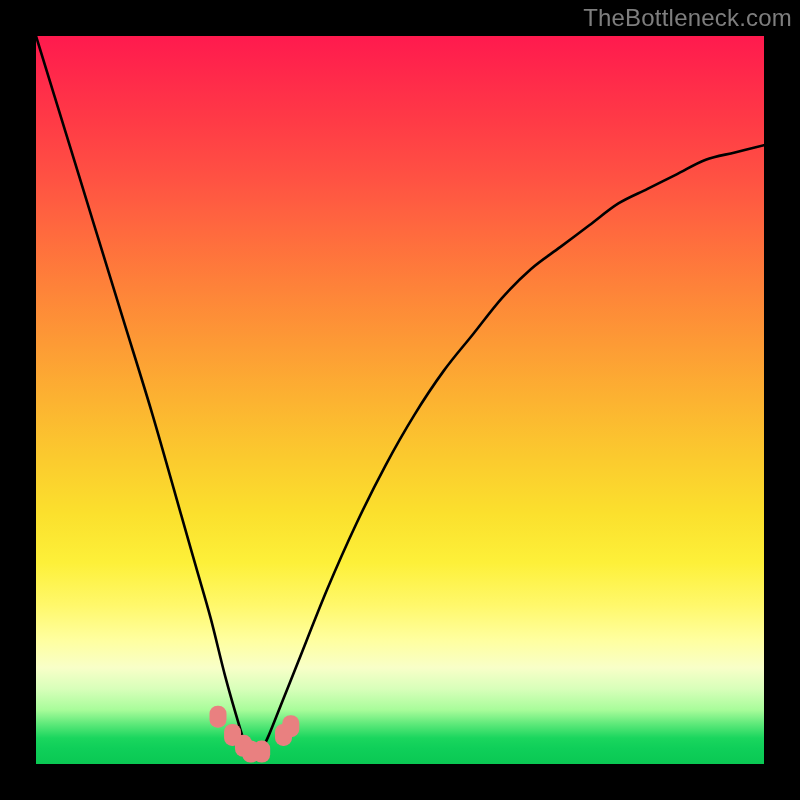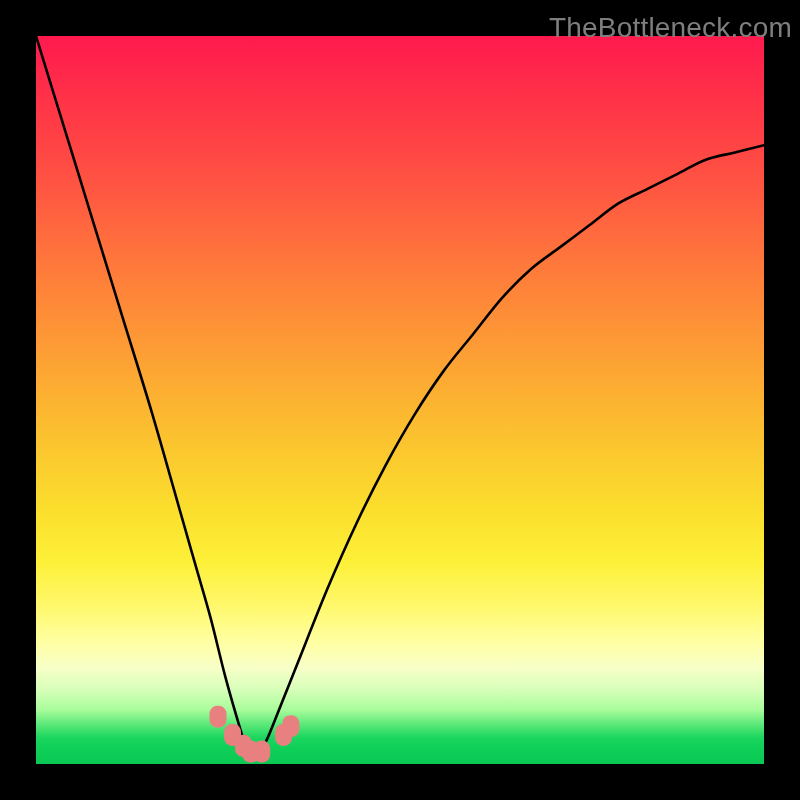--- a/index.html
+++ b/index.html
@@ -12,24 +12,24 @@
     font-family: Arial, Helvetica, sans-serif;
   }
   .outer {
     position: relative;
     width: 800px;
     height: 800px;
     background: #000;
   }
   .watermark {
     position: absolute;
-    top: 12px;
+    top: 4px;
     right: 8px;
     color: #7e7e7e;
-    font-size: 28px;
+    font-size: 24px;
     letter-spacing: 0.2px;
     z-index: 10;
     font-weight: 400;
   }
   .plot-area {
     position: absolute;
     left: 36px;
     top: 36px;
     width: 728px;
     height: 728px;

